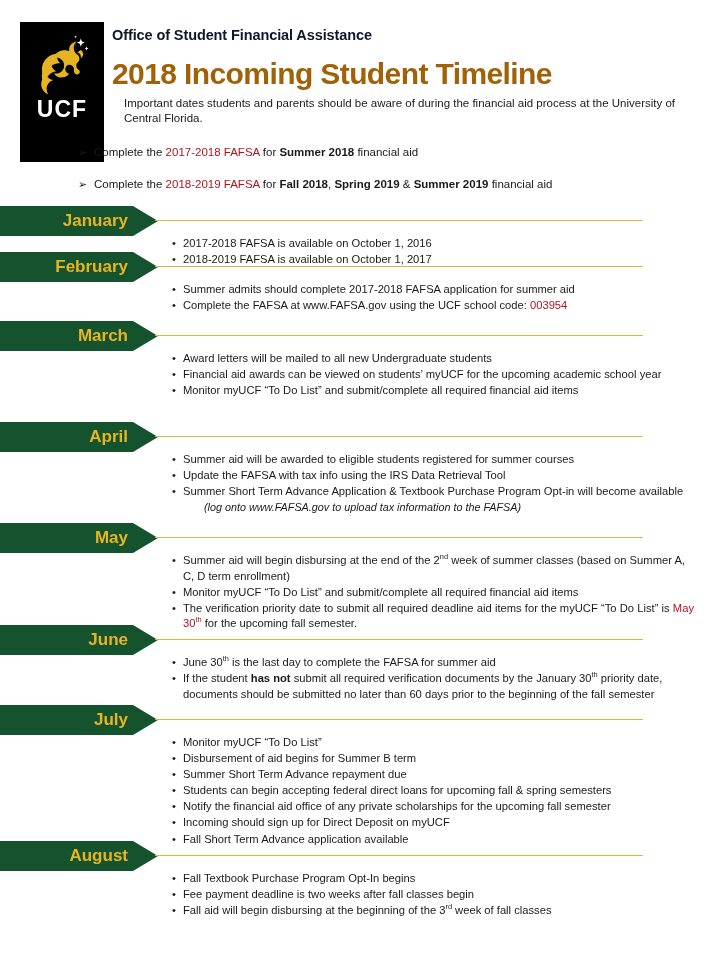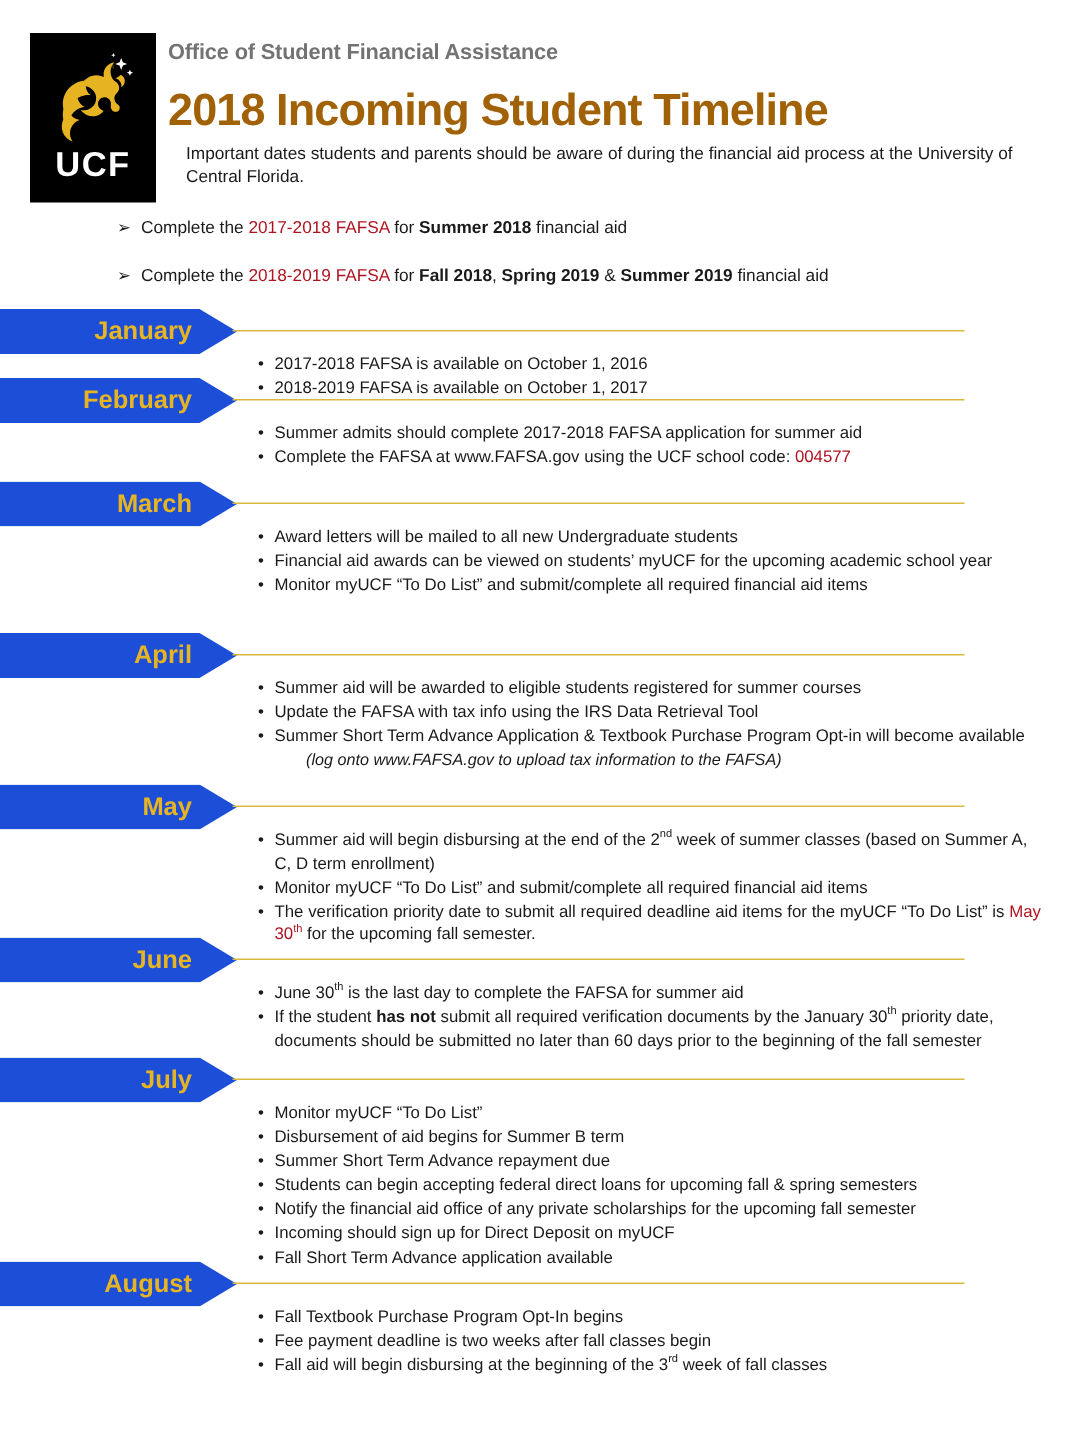--- a/index.html
+++ b/index.html
@@ -19,21 +19,21 @@
   
   .header {
     position: absolute;
     left: 0; top: 0;
     width: 720px;
     height: 140px;
   }
   .logo-box {
     position: absolute;
     left: 20px; top: 22px;
-    width: 84px; height: 113px;
+    width: 84px; height: 140px;
     background: #000000;
   }
   .logo-mark {
     position: absolute;
     left: 8px; top: 8px;
     width: 68px; height: 66px;
   }
   .logo-wordmark {
     position: absolute;
     left: 0; right: 0;
@@ -49,21 +49,21 @@
 
   .header-text {
     position: absolute;
     left: 112px; top: 26px;
     width: 600px;
   }
   .office-line {
     font-size: 14.5px;
     font-weight: bold;
     letter-spacing: -0.1px;
-    color: #737373;
+    color: #0f172a;
     line-height: 18px;
   }
   .main-title {
     font-size: 30px;
     font-weight: bold;
     letter-spacing: -0.6px;
     color: #a16207;
     line-height: 36px;
     margin-top: 12px;
   }
@@ -111,21 +111,21 @@
   .month-block {
     position: absolute;
     left: 0;
     width: 720px;
   }
   .tab {
     position: absolute;
     left: 0; top: 0;
     width: 158px;
     height: 30px;
-    background: #1d4ed8;
+    background: #14532d;
     color: #E8B522;
     font-weight: bold;
     font-size: 17px;
     line-height: 30px;
     text-align: right;
     padding-right: 30px;
     box-sizing: border-box;
     letter-spacing: 0px;
     clip-path: polygon(0 0, 133px 0, 158px 50%, 133px 100%, 0 100%);
   }
@@ -214,21 +214,21 @@
       <div class="bullets">
         <div class="bullet"><span>2017-2018 FAFSA  is available on October 1, 2016</span></div>
         <div class="bullet"><span>2018-2019 FAFSA  is available on October 1, 2017</span></div>
       </div>
     </div>
     <div class="month-block" style="top: 52px;">
       <div class="tab">February</div>
       <div class="rule"></div>
       <div class="bullets">
         <div class="bullet"><span>Summer admits should complete 2017-2018 FAFSA application for summer aid</span></div>
-        <div class="bullet"><span>Complete the FAFSA at www.FAFSA.gov using the UCF school code: </span><span class="red">004577</span></div>
+        <div class="bullet"><span>Complete the FAFSA at www.FAFSA.gov using the UCF school code: </span><span class="red">003954</span></div>
       </div>
     </div>
     <div class="month-block" style="top: 121px;">
       <div class="tab">March</div>
       <div class="rule"></div>
       <div class="bullets">
         <div class="bullet"><span>Award letters will be mailed to all new Undergraduate students</span></div>
         <div class="bullet"><span>Financial aid awards can be viewed on students’ myUCF for the upcoming academic school year</span></div>
         <div class="bullet"><span>Monitor myUCF “To Do List” and submit/complete  all required financial aid items</span></div>
       </div>

